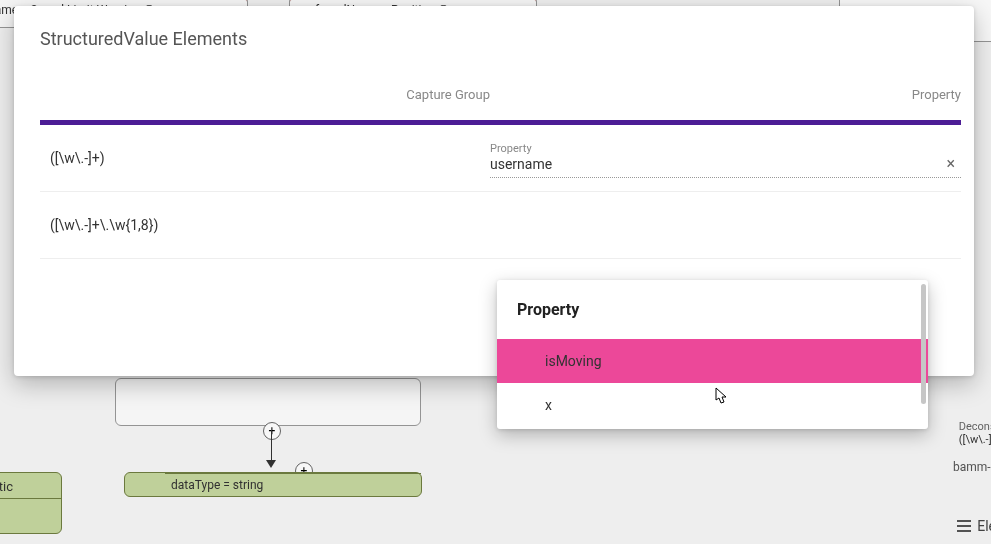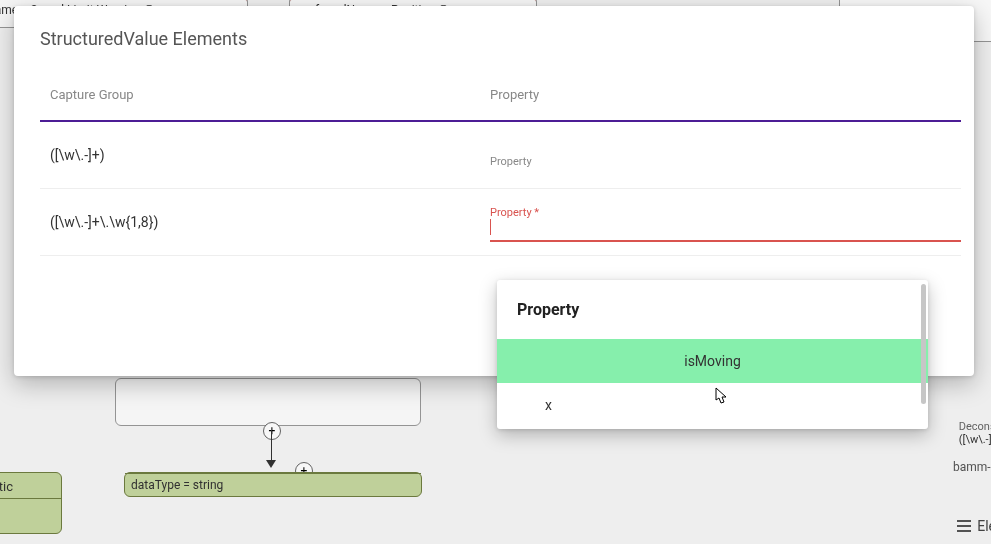--- a/index.html
+++ b/index.html
@@ -44,20 +44,21 @@
     padding: 6px 0 4px;
     font-size: 13px;
     color: #333;
   }
   .bg-green .sub {
     border-top: 1px solid #6f7d40;
     padding: 4px 6px;
     text-align: left;
     font-size: 12px;
     color: #333;
+    margin-left: 40px;
   }
   .bg-add {
     position: absolute;
     width: 16px; height:16px;
     border-radius: 50%;
     background:#fff;
     border:1px solid #666;
     display:flex;align-items:center;justify-content:center;
     font-size:12px;line-height:1;
   }
@@ -111,21 +112,22 @@
     color: #555;
     font-weight: 400;
     margin-bottom: 38px;
   }
 
   .table-head {
     display: flex;
     font-size: 13px;
     color: #888;
     padding-bottom: 18px;
-    border-bottom: 2px solid #4c1d95;
+    border-bottom: 5px solid #4c1d95;
+    text-align: right;
   }
   .col-capture { width: 440px;  padding-left:10px;}
   .col-property { flex: 1; }
 
   .row {
     display:flex;
     align-items:center;
     border-bottom:1px solid #eee;
     min-height: 66px;
   }
@@ -204,22 +206,21 @@
     font-size:16px;
     font-weight:700;
     color:#222;
   }
   .dropdown .opt{
     padding: 14px 48px;
     font-size:14px;
     color:#333;
   }
   .dropdown .opt.hover{
-    background:#86efac;
-    text-align:center;
+    background:#ec4899;
   }
 
   
   .cursor {
     position:absolute;
     z-index:40;
     width:20px;height:24px;
     pointer-events:none;
   }
 </style>
@@ -279,32 +280,29 @@
 
   <div class="table-head">
     <div class="col-capture">Capture Group</div>
     <div class="col-property">Property</div>
   </div>
 
   <div class="row">
     <div class="capture">([\w\.-]+)</div>
     <div class="field">
       <span class="float-label">Property</span>
+      <div class="value-line">
+        <span>username</span>
+        <span class="clear-btn">×</span>
+      </div>
     </div>
   </div>
 
   <div class="row">
     <div class="capture">([\w\.-]+\.\w{1,8})</div>
-    <div class="field required">
-      <span class="float-label">Property *</span>
-      <div class="value-line">
-        <span class="caret"></span>
-        <span></span>
-      </div>
-    </div>
   </div>
 </div>
 
 <div class="dropdown">
   <div class="scrollbar"></div>
   <h4>Property</h4>
   <div class="opt hover">isMoving</div>
   <div class="opt">x</div>
 </div>
 

